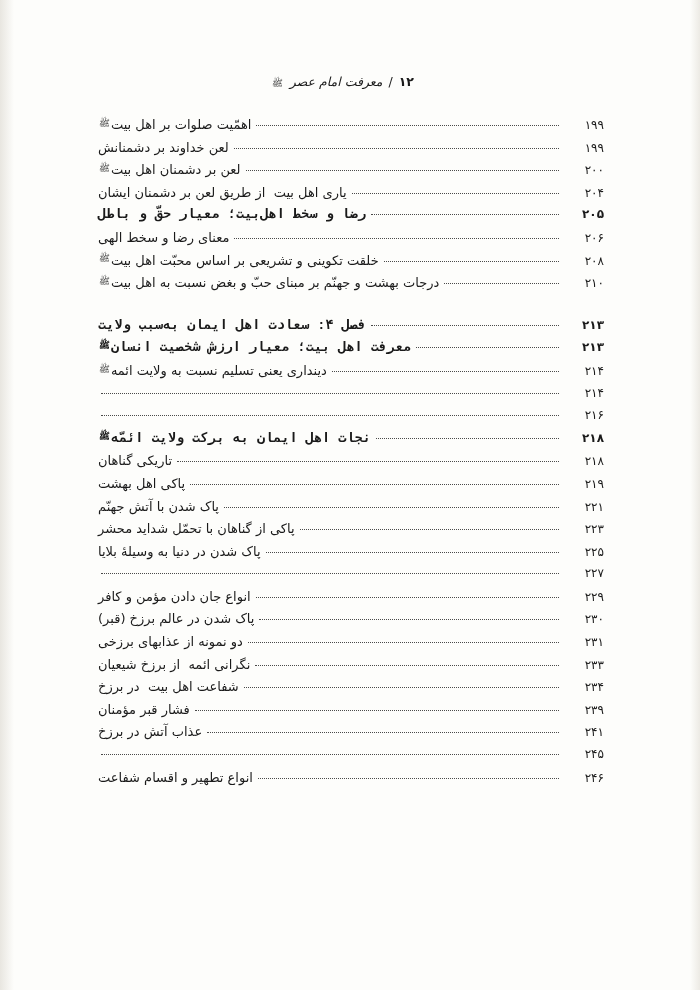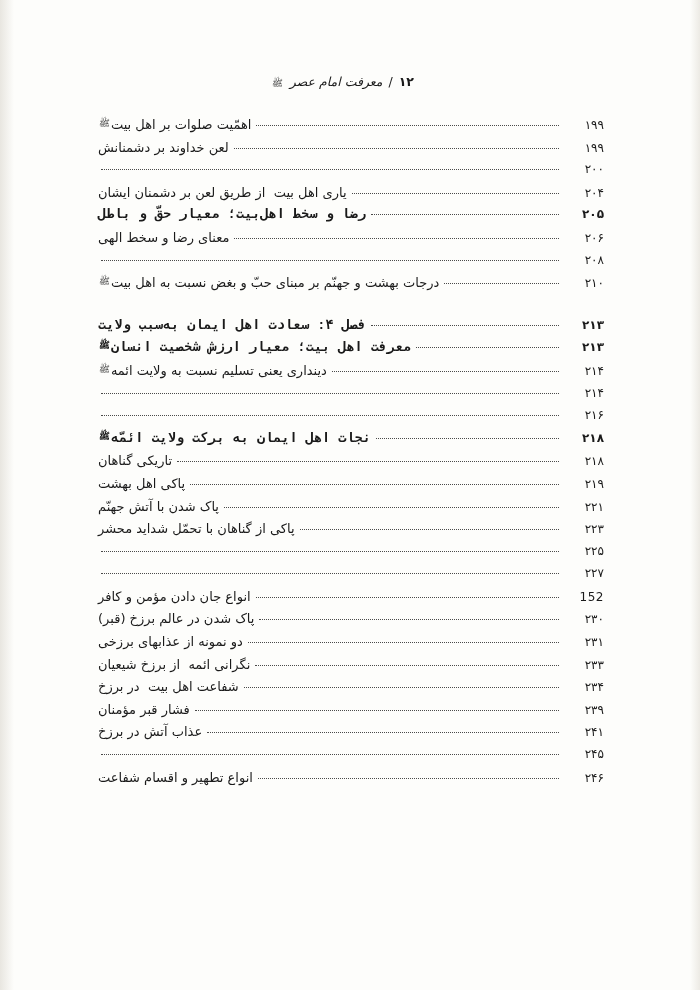--- a/index.html
+++ b/index.html
@@ -148,39 +148,41 @@
           <span class="label">اهمّیت صلوات بر اهل بیت<span class="hon">ﷺ</span></span>
         </div>
         <div class="row">
           <span class="page-no">۱۹۹</span>
           <span class="dots"></span>
           <span class="label">لعن خداوند بر دشمنانش</span>
         </div>
         <div class="row">
           <span class="page-no">۲۰۰</span>
           <span class="dots"></span>
+          <span class="label">لعن بر دشمنان اهل بیت<span class="hon">ﷺ</span></span>
         </div>
         <div class="row">
           <span class="page-no">۲۰۴</span>
           <span class="dots"></span>
           <span class="label">یاری اهل بیت ‌ از طریق لعن بر دشمنان ایشان</span>
         </div>
         <div class="row bold">
           <span class="page-no">۲۰۵</span>
           <span class="dots"></span>
           <span class="label">رضا و سخط اهل‌بیت؛ معیار حقّ و باطل</span>
         </div>
         <div class="row">
           <span class="page-no">۲۰۶</span>
           <span class="dots"></span>
           <span class="label">معنای رضا و سخط الهی</span>
         </div>
         <div class="row">
           <span class="page-no">۲۰۸</span>
           <span class="dots"></span>
+          <span class="label">خلقت تکوینی و تشریعی بر اساس محبّت اهل بیت<span class="hon">ﷺ</span></span>
         </div>
         <div class="row">
           <span class="page-no">۲۱۰</span>
           <span class="dots"></span>
           <span class="label">درجات بهشت و جهنّم بر مبنای حبّ و بغض نسبت به اهل بیت<span class="hon">ﷺ</span></span>
         </div>
         <div class="row spacer"></div>
         <div class="row bold">
           <span class="page-no">۲۱۳</span>
           <span class="dots"></span>
@@ -225,27 +227,28 @@
           <span class="label">پاک شدن با آتش جهنّم</span>
         </div>
         <div class="row">
           <span class="page-no">۲۲۳</span>
           <span class="dots"></span>
           <span class="label">پاکی از گناهان با تحمّل شداید محشر</span>
         </div>
         <div class="row">
           <span class="page-no">۲۲۵</span>
           <span class="dots"></span>
+          <span class="label">پاک شدن در دنیا به وسیلۀ بلایا</span>
         </div>
         <div class="row">
           <span class="page-no">۲۲۷</span>
           <span class="dots"></span>
         </div>
         <div class="row">
-          <span class="page-no">152</span>
+          <span class="page-no">۲۲۹</span>
           <span class="dots"></span>
           <span class="label">انواع جان دادن مؤمن و کافر</span>
         </div>
         <div class="row">
           <span class="page-no">۲۳۰</span>
           <span class="dots"></span>
           <span class="label">پاک شدن در عالم برزخ (قبر)</span>
         </div>
         <div class="row">
           <span class="page-no">۲۳۱</span>

